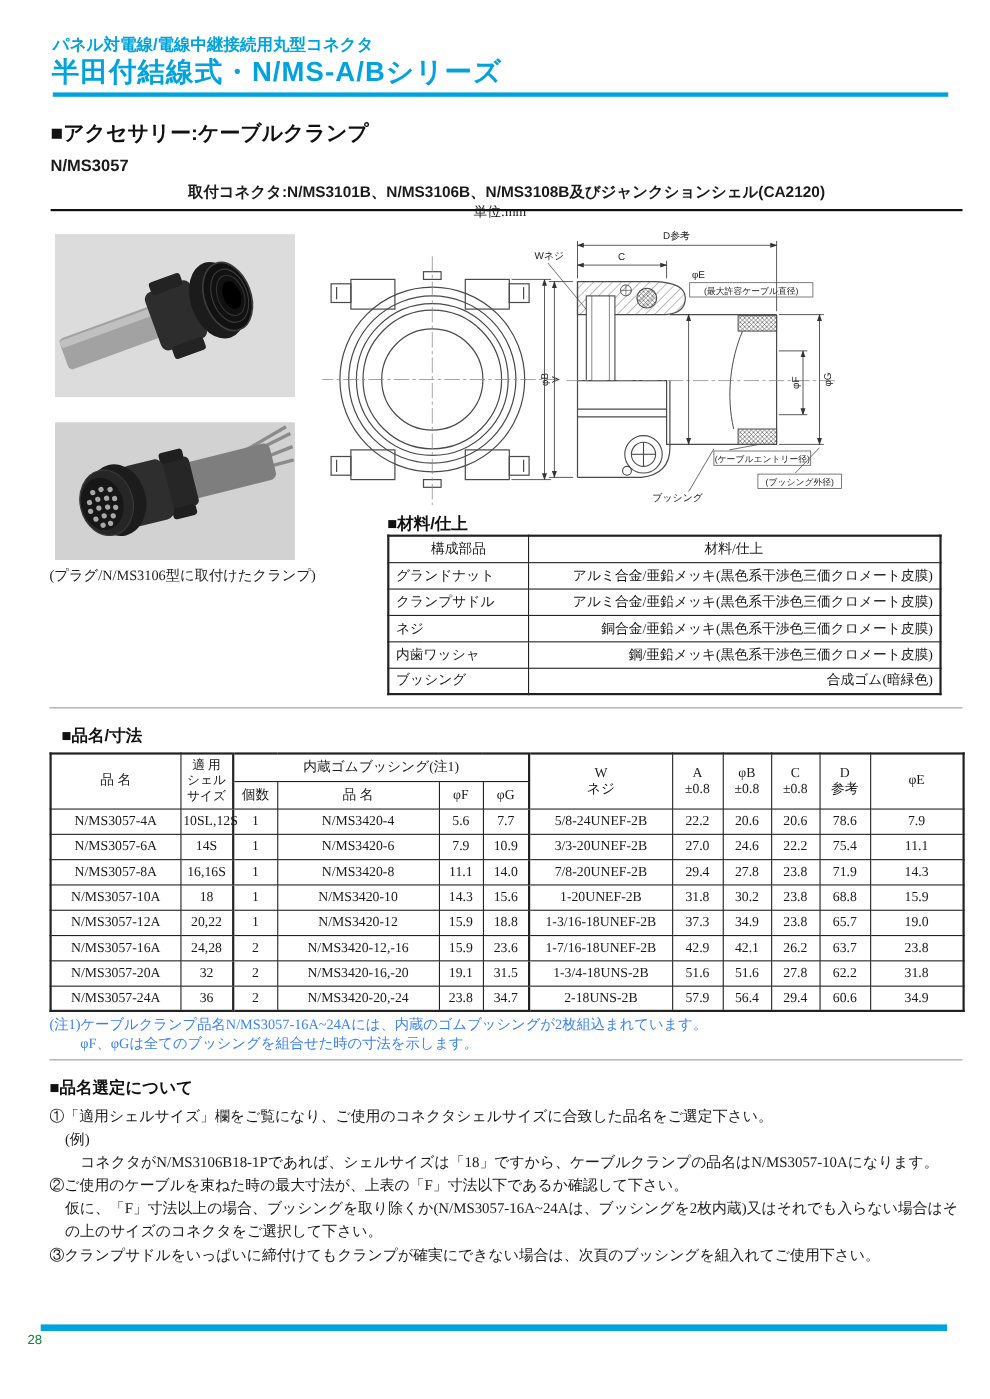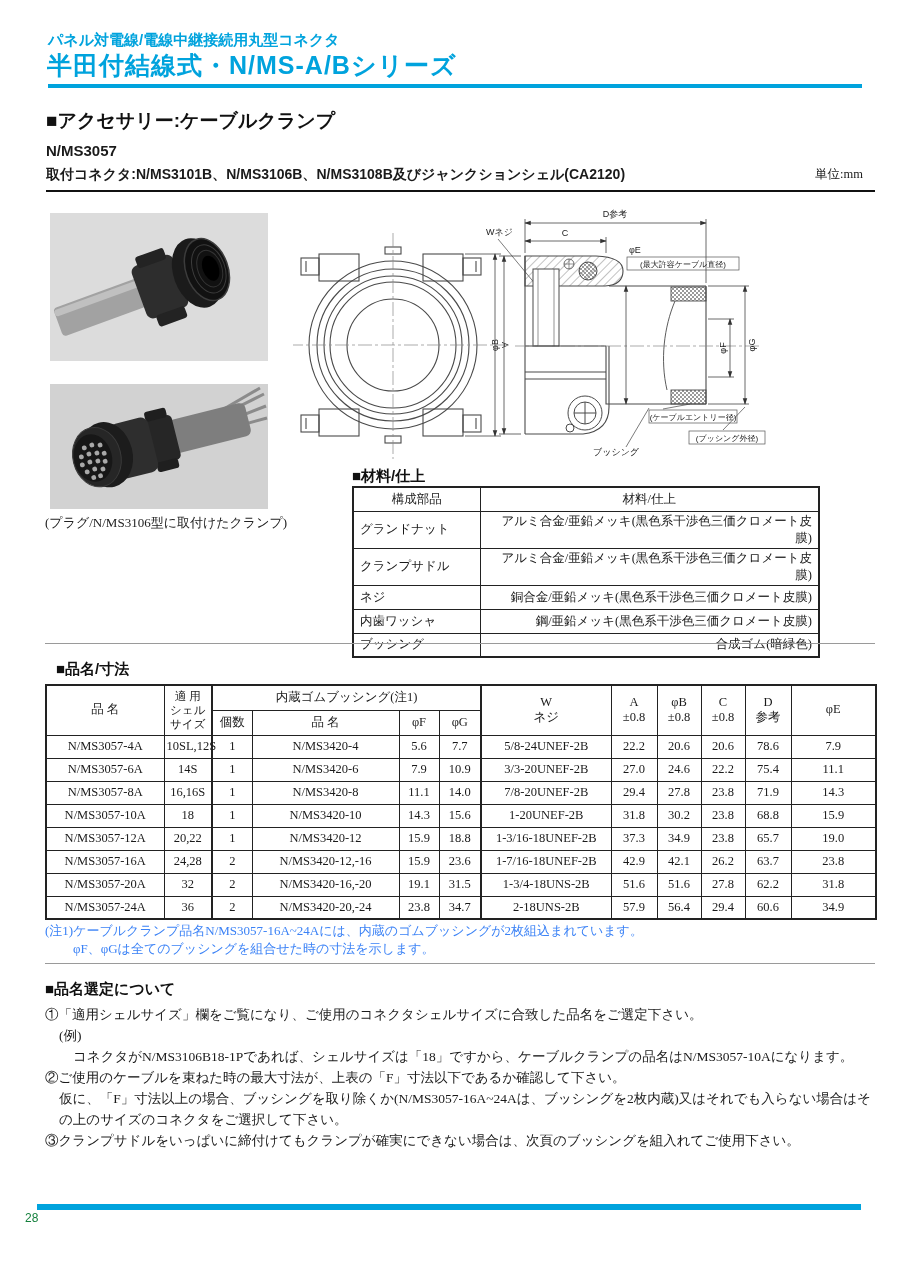--- a/index.html
+++ b/index.html
@@ -13,39 +13,39 @@
   .serif { font-family:"Liberation Serif","DejaVu Serif",serif; }
 
   
   .header-category { left:48px; top:31px; font-size:15px; font-weight:bold; color:var(--accent,#00a3dd); }
   .header-series   { left:47px; top:49px; font-size:25px; font-weight:bold; color:var(--accent,#00a3dd); letter-spacing:1px; }
   .cyan-rule { left:48px; top:84px; width:814px; height:4px; background:var(--accent,#00a3dd); }
 
   .section-title { font-weight:bold; color:#111; }
   #accessory-title { left:46px; top:108px; font-size:19px; }
   .model { left:46px; top:142px; font-size:15px; font-weight:bold; }
-  .mount-row { left:46px; top:166px; width:829px; display:flex; justify-content:space-between; align-items:flex-start; }
+  .mount-row { left:46px; top:166px; width:829px; display:flex; justify-content:space-between; align-items:center;flex-direction:column; }
   .mount-text { font-size:14px; font-weight:bold; }
   .unit-text { font-size:12.5px; padding-right:12px; }
   .black-rule { left:46px; top:190px; width:829px; height:2px; background:#111; }
 
   
   .photo { background:#d8d8d8; overflow:hidden; }
   #photo-1 { left:50px; top:213px; width:218px; height:148px; }
   #photo-2 { left:50px; top:384px; width:218px; height:125px; background:#cfcfcf; }
   .photo-caption { left:45px; top:514px; font-size:13px; color:#222; }
 
   
   #drawing { left:293px; top:197px; }
   #drawing text { font-family:"Liberation Sans","DejaVu Sans",sans-serif; font-size:9px; fill:#222; }
   #drawing .boxed { stroke:#555; fill:none; stroke-width:0.7; }
 
   
   #materials-title { left:352px; top:467px; font-size:15px; }
-  .materials-table { left:352px; top:486px; width:468px; border-collapse:collapse; table-layout:fixed;
+  .materials-table { left:352px; top:486px; width:504px; border-collapse:collapse; table-layout:fixed;
                      font-family:"Liberation Serif","DejaVu Serif",serif; font-size:12.5px; }
   .materials-table th, .materials-table td { border:1px solid #222; height:24px; padding:1px 6px; font-weight:normal; }
   .materials-table { border:2px solid #222; }
   .materials-table th { text-align:center; }
   .materials-table col.c1 { width:127px; }
   .materials-table td:first-child { text-align:left; }
   .materials-table td:last-child { text-align:right; }
 
   .gray-rule { left:45px; width:830px; height:1px; background:#9a9a9a; }
   #gray-rule-1 { top:643px; }

